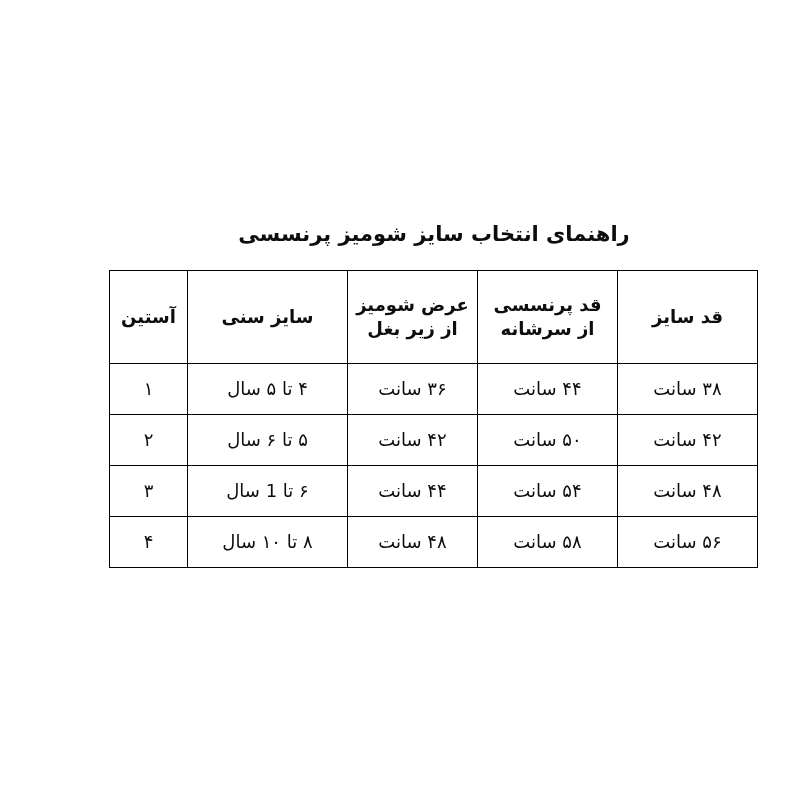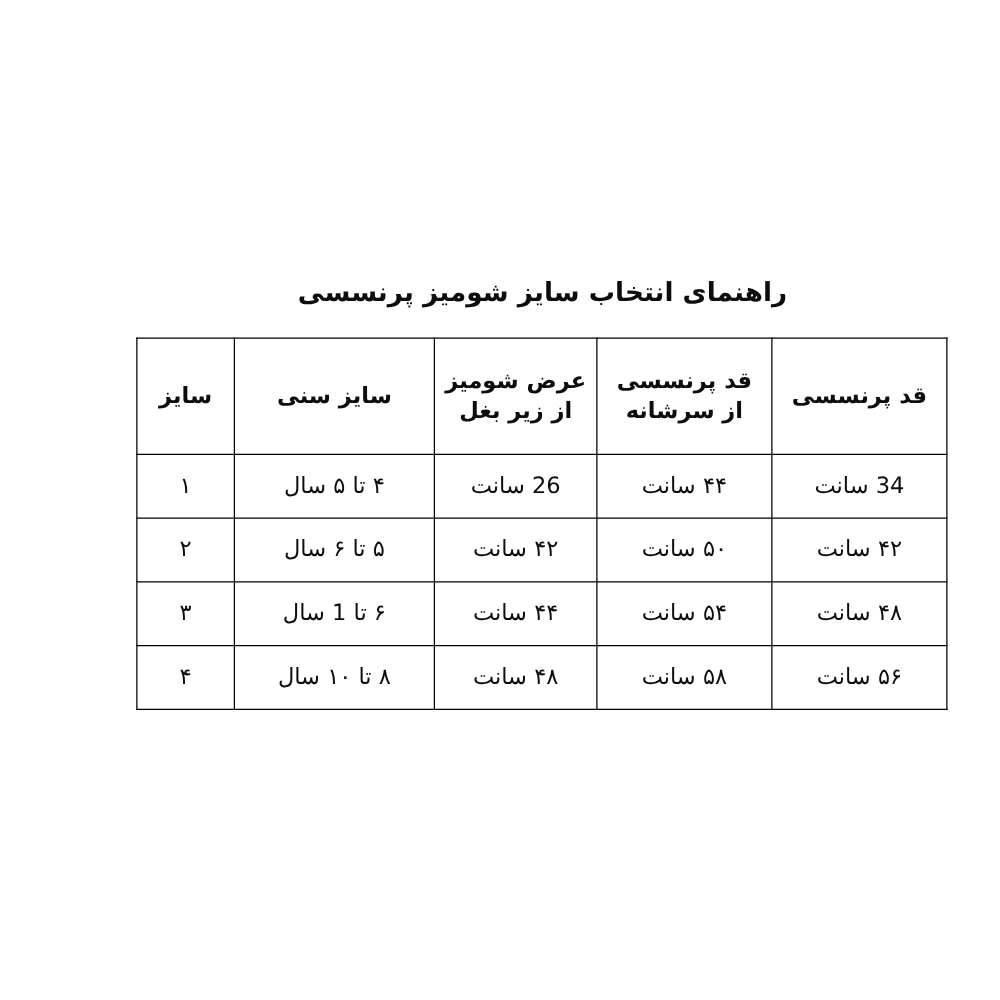--- a/index.html
+++ b/index.html
@@ -81,41 +81,41 @@
       <colgroup>
         <col class="c-sleeve">
         <col class="c-length">
         <col class="c-width">
         <col class="c-age">
         <col class="c-size">
       </colgroup>
       <thead>
         <tr>
           <th>
-            <span class="th-multi">قد پرنسسی</span>
+            <span class="th-multi">قد سایز</span>
           </th>
           <th>
             <span class="th-multi">قد پرنسسی از سرشانه</span>
           </th>
           <th>
             <span class="th-multi">عرض شومیز از زیر بغل</span>
           </th>
           <th>
             <span class="th-multi">سایز سنی</span>
           </th>
           <th>
-            <span class="th-multi">سایز</span>
+            <span class="th-multi">آستین</span>
           </th>
         </tr>
       </thead>
       <tbody>
         <tr>
-          <td>34 سانت</td>
+          <td>۳۸ سانت</td>
           <td>۴۴ سانت</td>
-          <td>26 سانت</td>
+          <td>۳۶ سانت</td>
           <td>۴ تا ۵ سال</td>
           <td>۱</td>
         </tr>
         <tr>
           <td>۴۲ سانت</td>
           <td>۵۰ سانت</td>
           <td>۴۲ سانت</td>
           <td>۵ تا ۶ سال</td>
           <td>۲</td>
         </tr>

